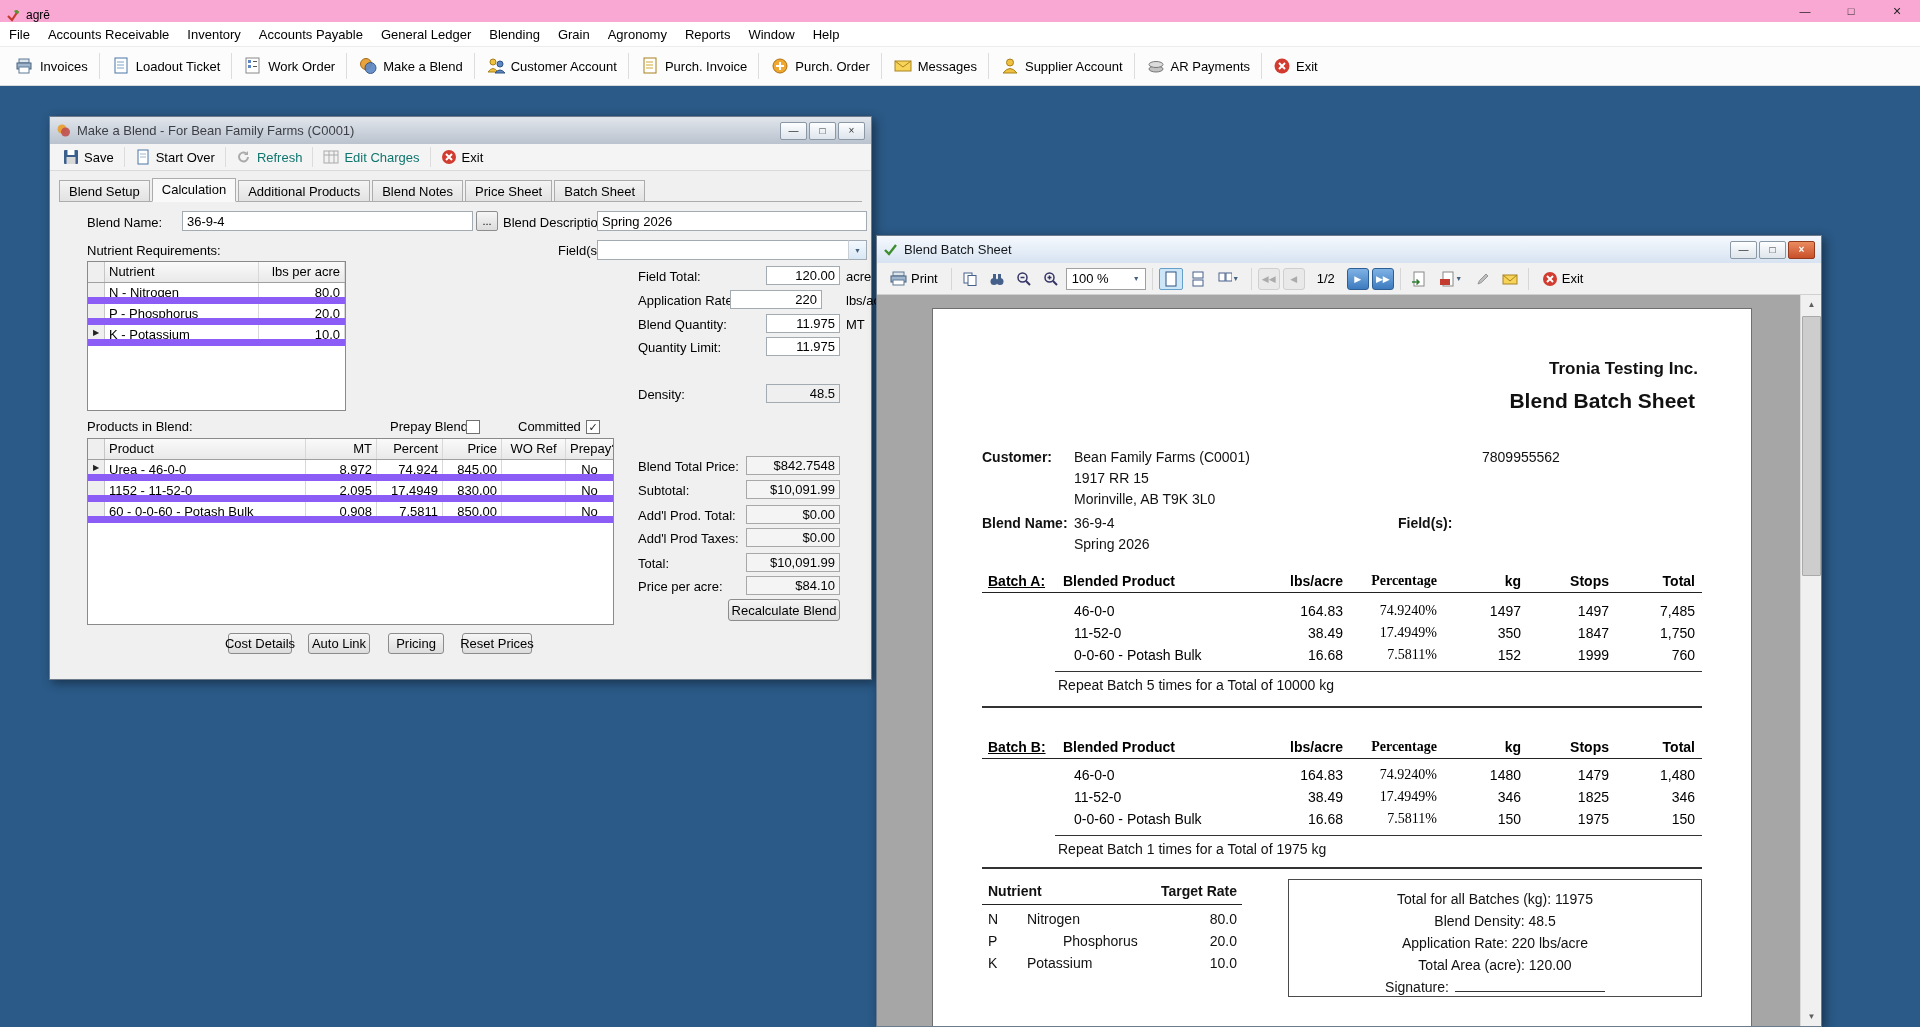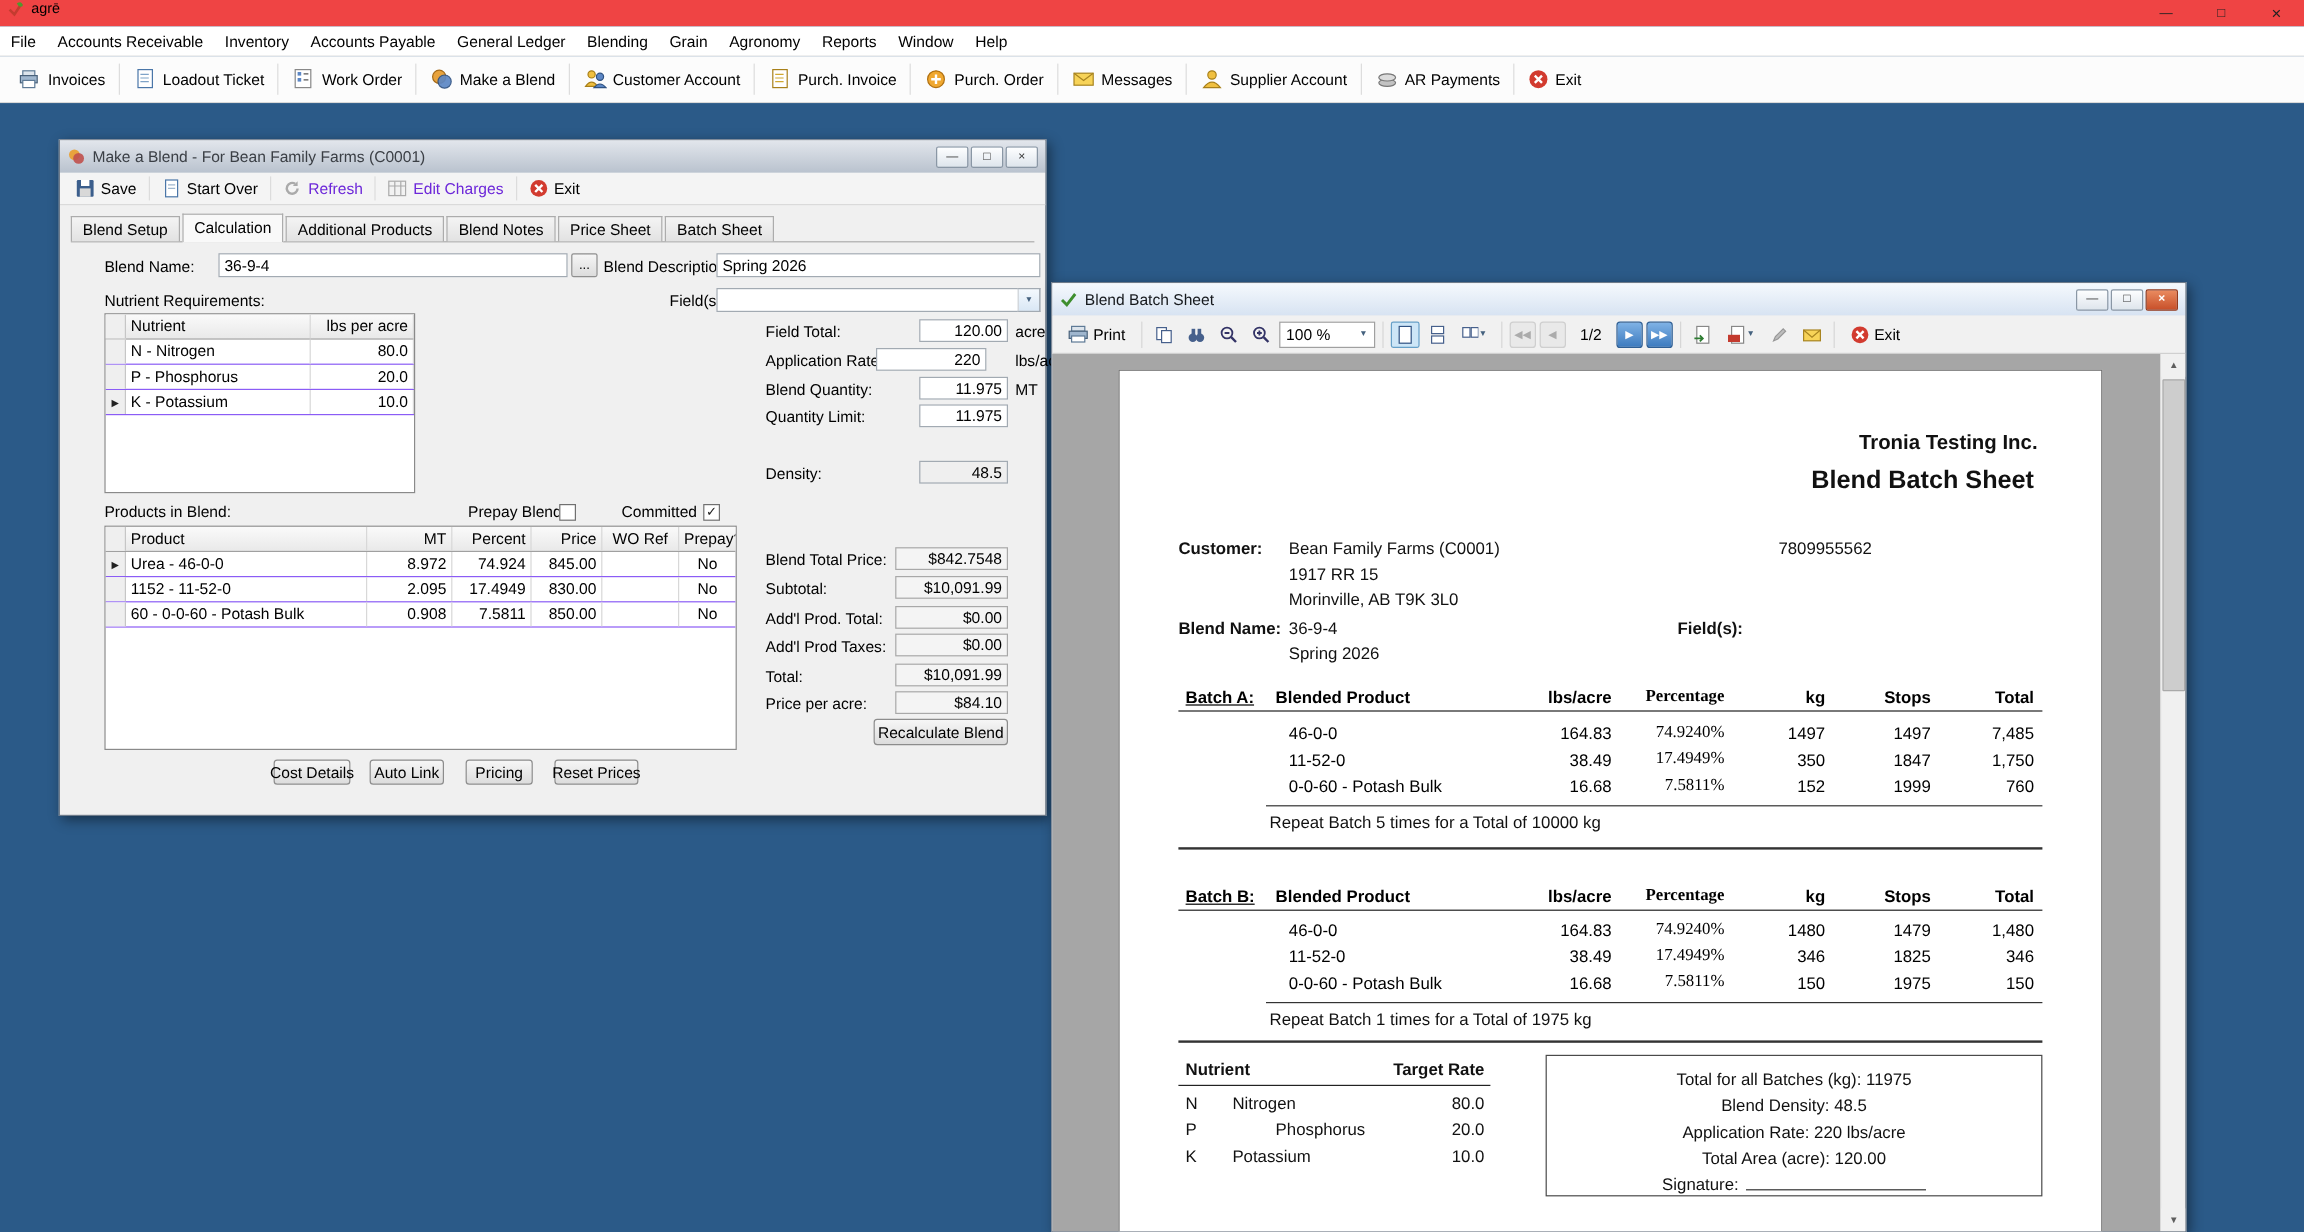--- a/index.html
+++ b/index.html
@@ -1,21 +1,21 @@
 <!DOCTYPE html>
 <html><head>
 <meta charset="utf-8">
 <style>
   * { margin:0; padding:0; box-sizing:border-box; }
   html,body { width:1920px; height:1027px; overflow:hidden; }
   body { font-family:"Liberation Sans", sans-serif; font-size:13px; color:#000; background:#2B5A88; }
   .screen { position:relative; width:1920px; height:1027px; background:#2B5A88; overflow:hidden; }
 
   
-  .titlebar { position:absolute; top:0; left:0; right:0; height:22px; background:#ef4444; display:flex; align-items:flex-start; padding-left:6px; gap:6px; }
+  .titlebar { position:absolute; top:0; left:0; right:0; height:22px; background:#f9a8d4; display:flex; align-items:flex-end; padding-left:6px; gap:6px; }
   .app-title { font-size:12px; }
   .win-caption-btns { margin-left:auto; display:flex; height:22px; }
   .cap-btn { width:46px; height:22px; display:flex; align-items:center; justify-content:center; font-size:11px; color:#222; }
   .menubar { position:absolute; top:22px; left:0; right:0; height:25px; background:#fff; display:flex; align-items:center; border-bottom:1px solid #ECECEC; }
   .menu-item { padding:0 9px; line-height:25px; font-size:13px; cursor:default; }
   .toolbar { position:absolute; top:47px; left:0; right:0; height:39px; background:#FCFCFC; border-bottom:1px solid #D9D9D9; display:flex; align-items:center; padding:0 6px; }
   .tb-item { display:flex; align-items:center; gap:5px; padding:0 9px; height:30px; font-size:13px; white-space:nowrap; }
   .tb-sep { width:1px; height:26px; background:#DDDDDD; margin:0 2px; }
   .mdi { position:absolute; top:86px; bottom:0; left:0; right:0; background:#2B5A88; overflow:hidden; }
 
@@ -24,34 +24,34 @@
   .win-titlebar { height:27px; display:flex; align-items:center; padding:0 6px; gap:6px; font-size:13px; }
   .blend-win .win-titlebar { background:linear-gradient(#E2E6EC,#B9C2CE); color:#3B3F45; }
   .batch-win .win-titlebar { background:linear-gradient(#F5F9FD,#D7E3F2); color:#16191D; }
   .win-btns { margin-left:auto; display:flex; gap:2px; }
   .win-btn { width:27px; height:18px; border:1px solid #8A97A5; background:linear-gradient(#FDFEFF,#DEE5EC); display:flex; align-items:center; justify-content:center; font-size:10px; border-radius:2px; color:#333; }
   .win-btn.close-red { background:linear-gradient(#EA8B60,#C8502A); border-color:#93391C; color:#fff; font-weight:bold; }
 
   
   .wtoolbar { position:absolute; top:27px; left:0; right:0; height:27px; background:#F4F4F4; border-bottom:1px solid #DADADA; display:flex; align-items:center; padding:0 5px; }
   .wt-btn { display:flex; align-items:center; gap:5px; padding:0 8px; height:24px; font-size:13px; white-space:nowrap; }
-  .wt-btn.disabled { color:#6d28d9; }
+  .wt-btn.disabled { color:#0f766e; }
   .wt-sep { width:1px; height:20px; background:#DCDCDC; margin:0 2px; }
   .blend-body { position:absolute; top:54px; left:0; right:0; bottom:0; }
   .tabs { position:absolute; top:6px; left:9px; right:9px; height:25px; display:flex; align-items:flex-end; border-bottom:1px solid #ACACAC; }
   .tab { padding:3px 9px 2px; border:1px solid #ACACAC; border-bottom:none; background:linear-gradient(#F4F4F4,#E2E2E2); margin-right:2px; font-size:13px; height:21px; white-space:nowrap; }
   .tab.active { background:#F9F9F9; height:24px; margin-bottom:-1px; border-bottom:1px solid #F9F9F9; }
   .lbl { position:absolute; font-size:13px; white-space:nowrap; }
   .tbx { position:absolute; height:20px; border:1px solid #A2AAB2; background:#fff; font:13px "Liberation Sans",sans-serif; padding:0 4px; }
   .tbx.num { text-align:right; }
   .tbx.ro { background:#EFEFEF; }
   .dots-btn { position:absolute; width:22px; height:20px; border:1px solid #8E8E8E; background:linear-gradient(#F6F6F6,#DCDCDC); font-size:11px; text-align:center; line-height:18px; border-radius:2px; }
   .combo-arrow { position:absolute; width:19px; height:20px; border:1px solid #A2AAB2; border-left:1px solid #C9CFD5; background:linear-gradient(#F4F9FE,#D9E7F5); font-size:7px; display:flex; align-items:center; justify-content:center; color:#44617E; }
   .grid { position:absolute; background:#fff; border:1px solid #8A8A8A; font-size:13px; overflow:hidden; }
-  .g-header, .g-row { display:flex; height:21px; border-bottom:1px solid #8b5cf6; }
+  .g-header, .g-row { display:flex; height:21px; border-bottom:7px solid #8b5cf6; }
   .g-header { background:linear-gradient(#FAFAFA,#E9E9E9); border-bottom:1px solid #A0A0A0; }
   .g-sel { width:17px; flex:none; background:#EFEFEF; border-right:1px solid #C6C6C6; font-size:8px; display:flex; align-items:center; justify-content:center; color:#222; }
   .g-cell { flex:none; border-right:1px solid #D8D8D8; padding:2px 4px; overflow:hidden; white-space:nowrap; }
   .g-cell.num { text-align:right; }
   .g-cell.ctr { text-align:center; }
   .chk { position:absolute; width:14px; height:14px; border:1px solid #707070; background:#fff; font-size:11px; line-height:12px; text-align:center; color:#222; }
   .valbox { position:absolute; width:94px; height:19px; border:1px solid #A8A8A8; background:#F4F4F4; font-size:13px; text-align:right; padding:1px 4px; white-space:nowrap; }
   .btn { position:absolute; border:1px solid #8C8C8C; background:linear-gradient(#F6F6F6,#DCDCDC); border-radius:3px; font-size:13px; text-align:center; white-space:nowrap; display:flex; align-items:center; justify-content:center; }
 
   

